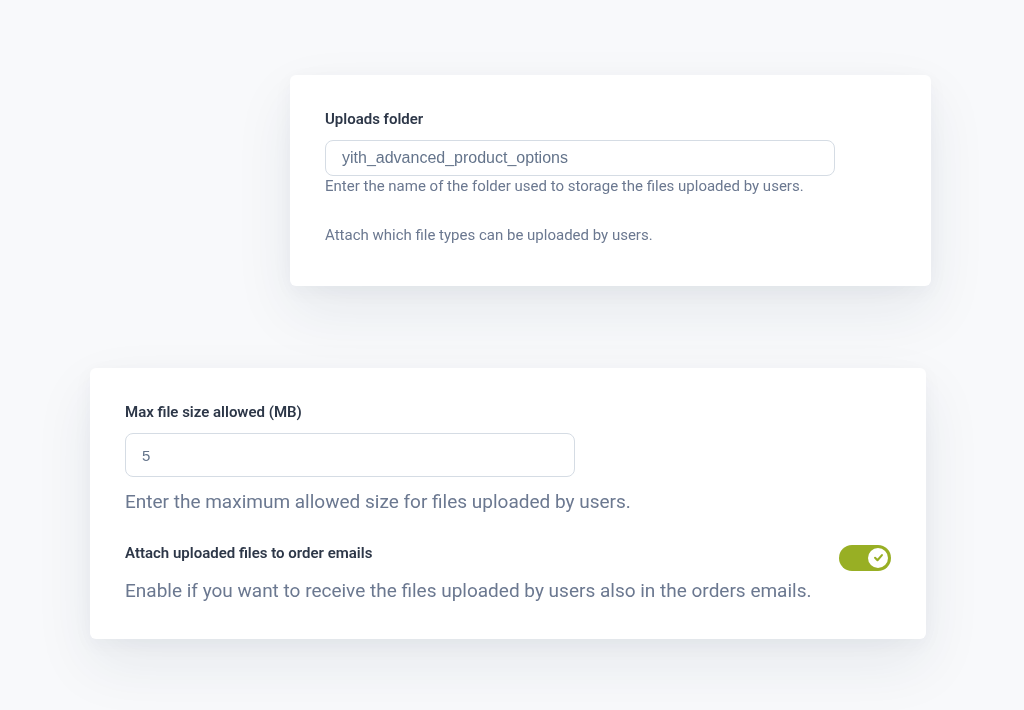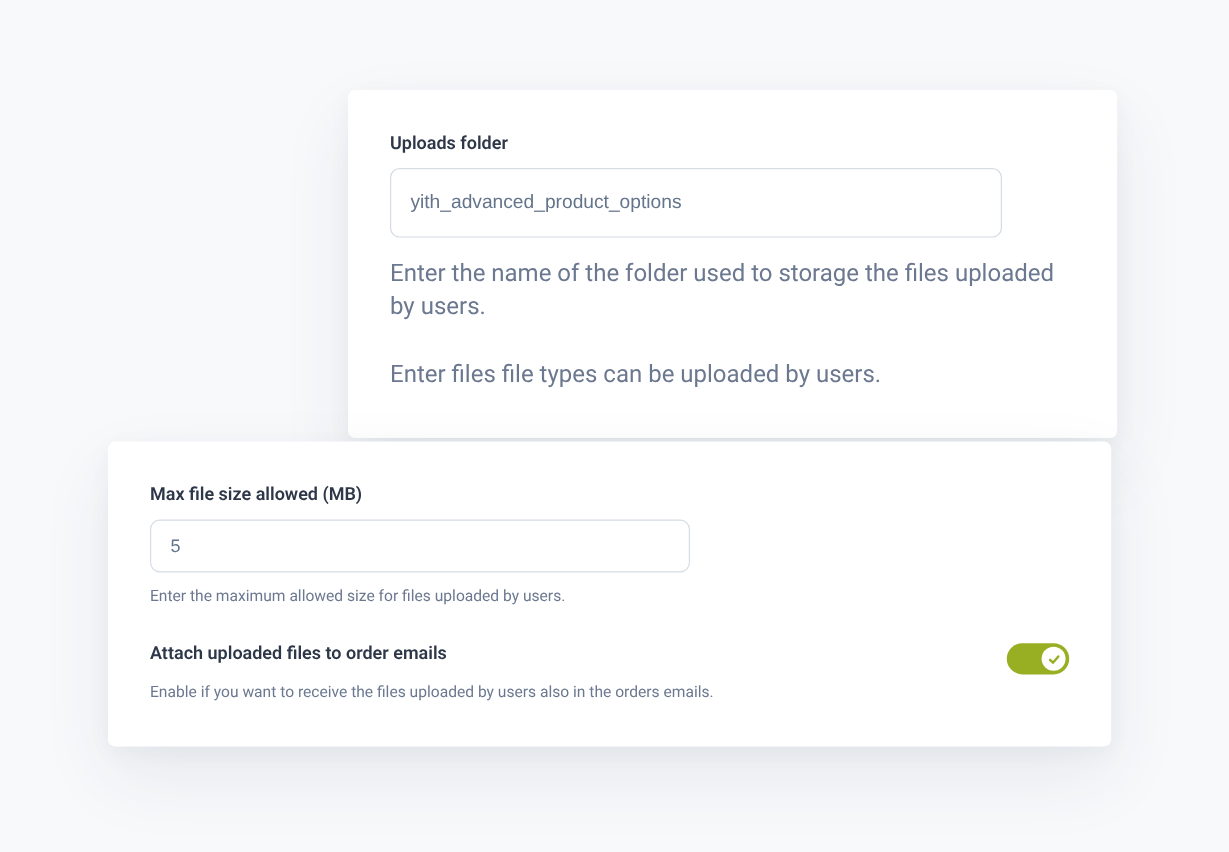--- a/index.html
+++ b/index.html
@@ -44,39 +44,39 @@
     font-size: 15px;
     font-weight: 600;
     color: #2d3748;
     display: block;
     margin-bottom: 12px;
   }
 
   .text-input {
     width: 100%;
     max-width: 510px;
-    height: 58px;
+    height: 36px;
     border: 1px solid #d5dce4;
     border-radius: 8px;
     padding: 0 16px;
     font-size: 16px;
     color: #64748b;
     background: #fff;
     outline: none;
   }
 
   .text-input.narrow { max-width: 450px; height: 44px; font-size: 15px; }
 
   .help-text {
-    font-size: 20px;
+    font-size: 15px;
     color: #6b7890;
-    margin-top: 15px;
+    margin-top: 0;
     line-height: 1.4;
   }
-  .help-text.compact { margin-top: 12px; font-size: 13px; }
+  .help-text.compact { margin-top: 12px; font-size: 19px; }
 
   .toggle-row {
     display: flex;
     align-items: flex-start;
     justify-content: space-between;
     gap: 16px;
   }
   .toggle-row .left { flex: 1; }
 
   .toggle {
@@ -110,21 +110,21 @@
 
 <div class="panel panel-upper">
 
   <div class="field-group">
     <label class="field-label">Uploads folder</label>
     <input type="text" class="text-input" value="yith_advanced_product_options" style="">
     <div class="help-text">Enter the name of the folder used to storage the files uploaded by users.</div>
   </div>
 
   <div class="field-group">
-    <div class="help-text">Enter files file types can be uploaded by users.</div>
+    <div class="help-text">Attach which file types can be uploaded by users.</div>
   </div>
 
 </div>
 
 <div class="panel panel-lower">
 
   <div class="field-group">
     <label class="field-label">Max file size allowed (MB)</label>
     <input type="text" class="text-input narrow" value="5" style="">
     <div class="help-text compact">Enter the maximum allowed size for files uploaded by users.</div>

